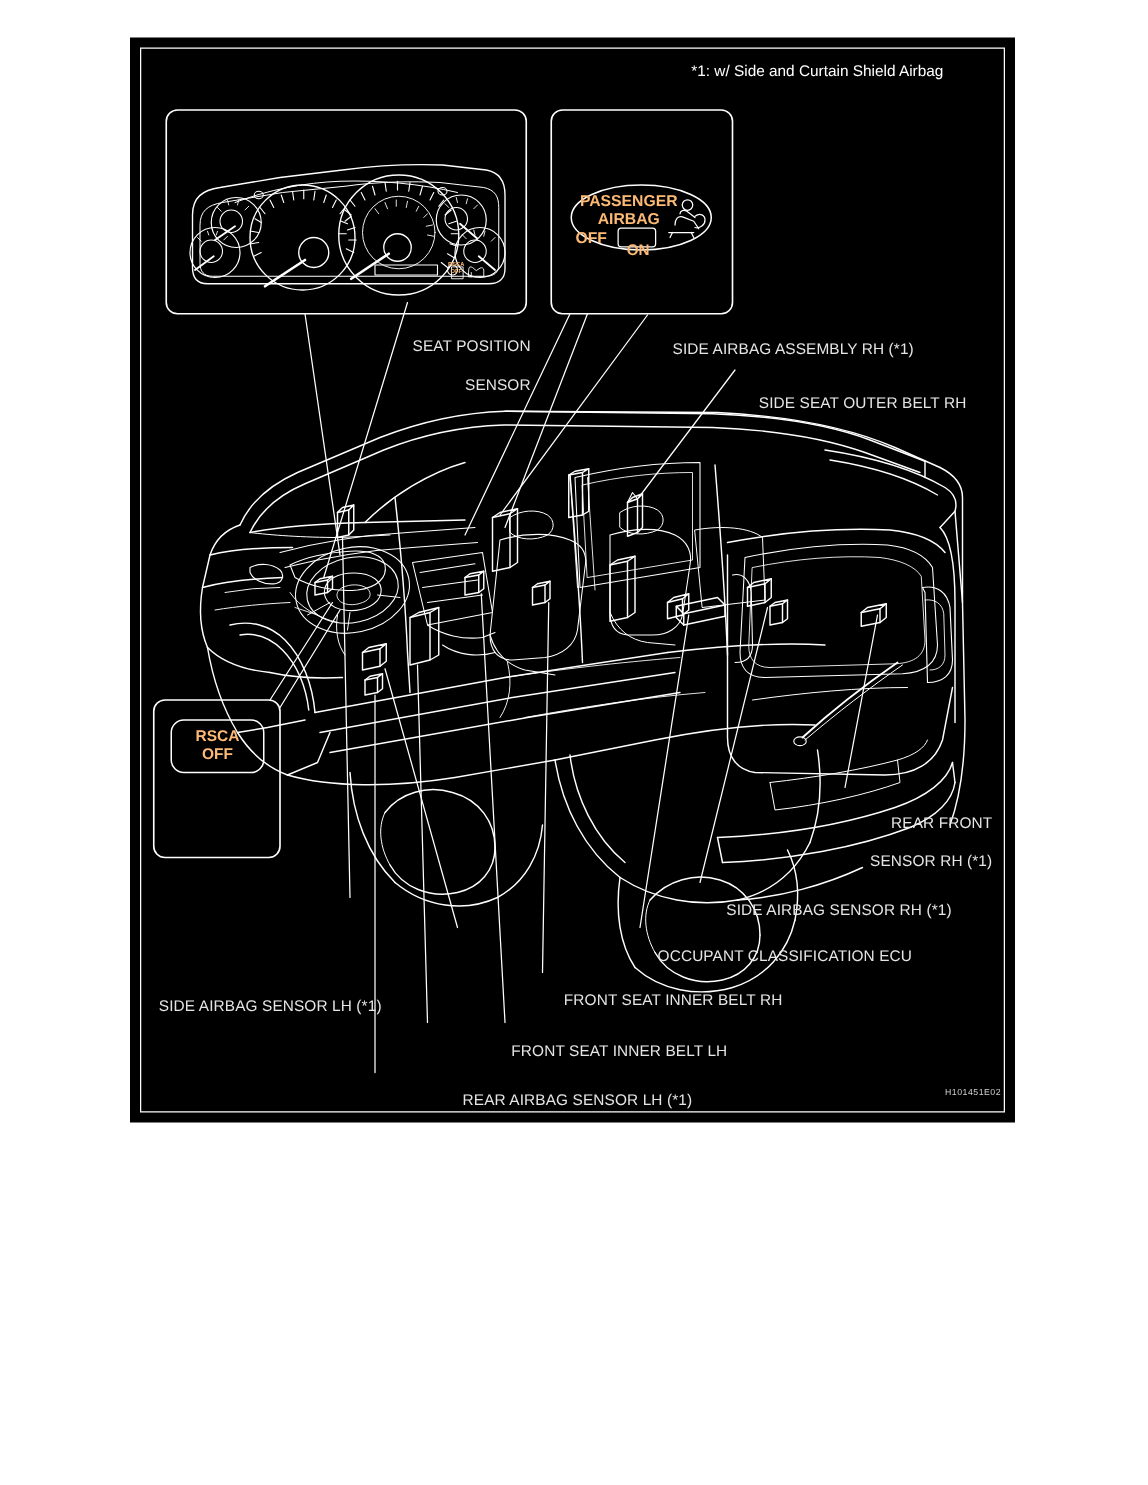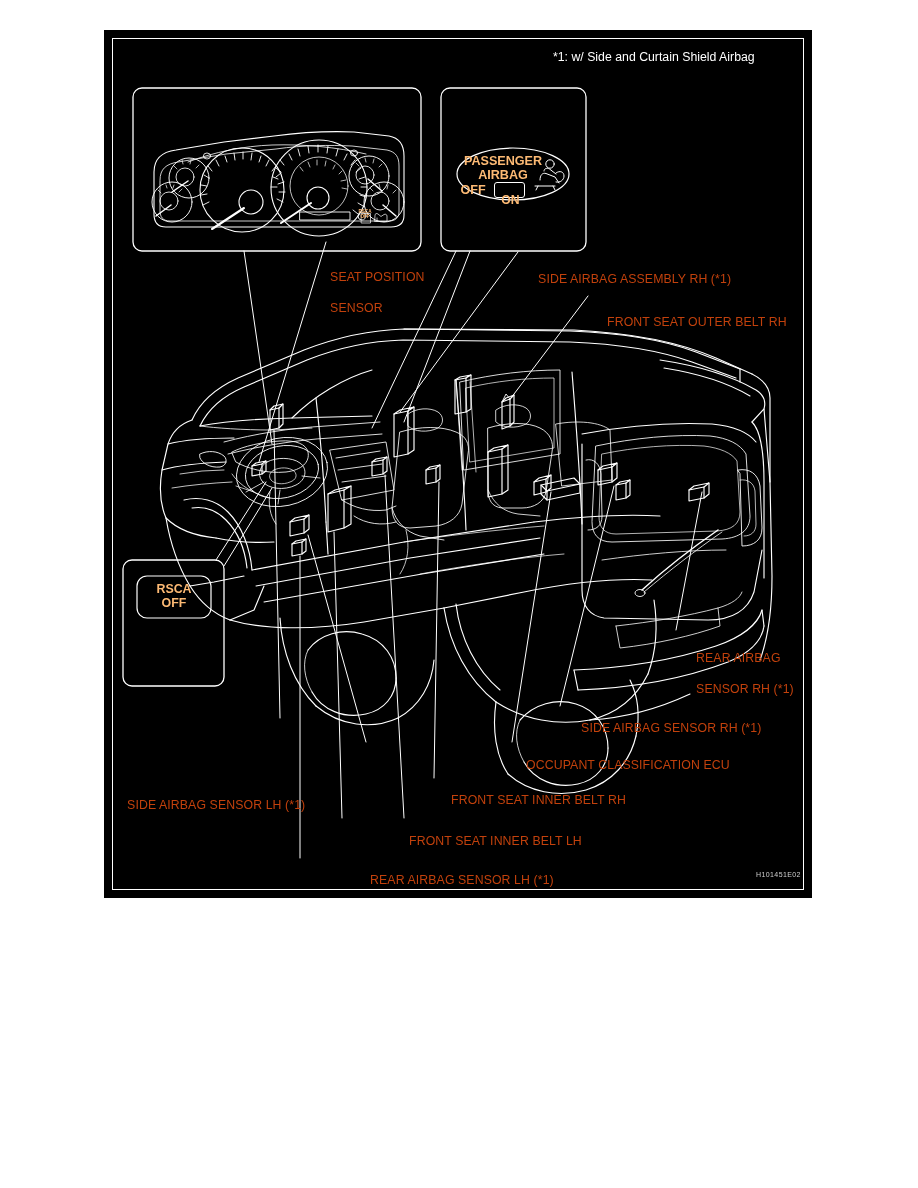--- a/index.html
+++ b/index.html
@@ -35,25 +35,26 @@
   }
   #art-layer {
     position: absolute;
     left: 0;
     top: 0;
     width: 708px;
     height: 868px;
   }
   .lbl {
     position: absolute;
-    color: #c2410c;
+    color: #e5e5e5;
     font-size: 12.3px;
     line-height: 15.5px;
     white-space: pre;
     letter-spacing: 0.1px;
+    text-align: right;
   }
   .note {
     position: absolute;
     color: #ffffff;
     font-size: 12.3px;
     white-space: pre;
   }
   .figcode {
     position: absolute;
     color: #cfcfcf;
@@ -539,25 +540,25 @@
   <div class="lbl" style="left:212px; top:224px;">
     <span>SEAT POSITION</span><br>
     <span>SENSOR</span>
   </div>
 
   <div class="lbl" style="left:420px; top:226px;">
     <span>SIDE AIRBAG ASSEMBLY RH (*1)</span>
   </div>
 
   <div class="lbl" style="left:489px; top:269px;">
-    <span>FRONT SEAT OUTER BELT RH</span>
+    <span>SIDE SEAT OUTER BELT RH</span>
   </div>
 
   <div class="lbl" style="left:578px; top:605px;">
-    <span>REAR AIRBAG</span><br>
+    <span>REAR FRONT</span><br>
     <span>SENSOR RH (*1)</span>
   </div>
 
   <div class="lbl" style="left:463px; top:675px;">
     <span>SIDE AIRBAG SENSOR RH (*1)</span>
   </div>
 
   <div class="lbl" style="left:408px; top:712px;">
     <span>OCCUPANT CLASSIFICATION ECU</span>
   </div>

